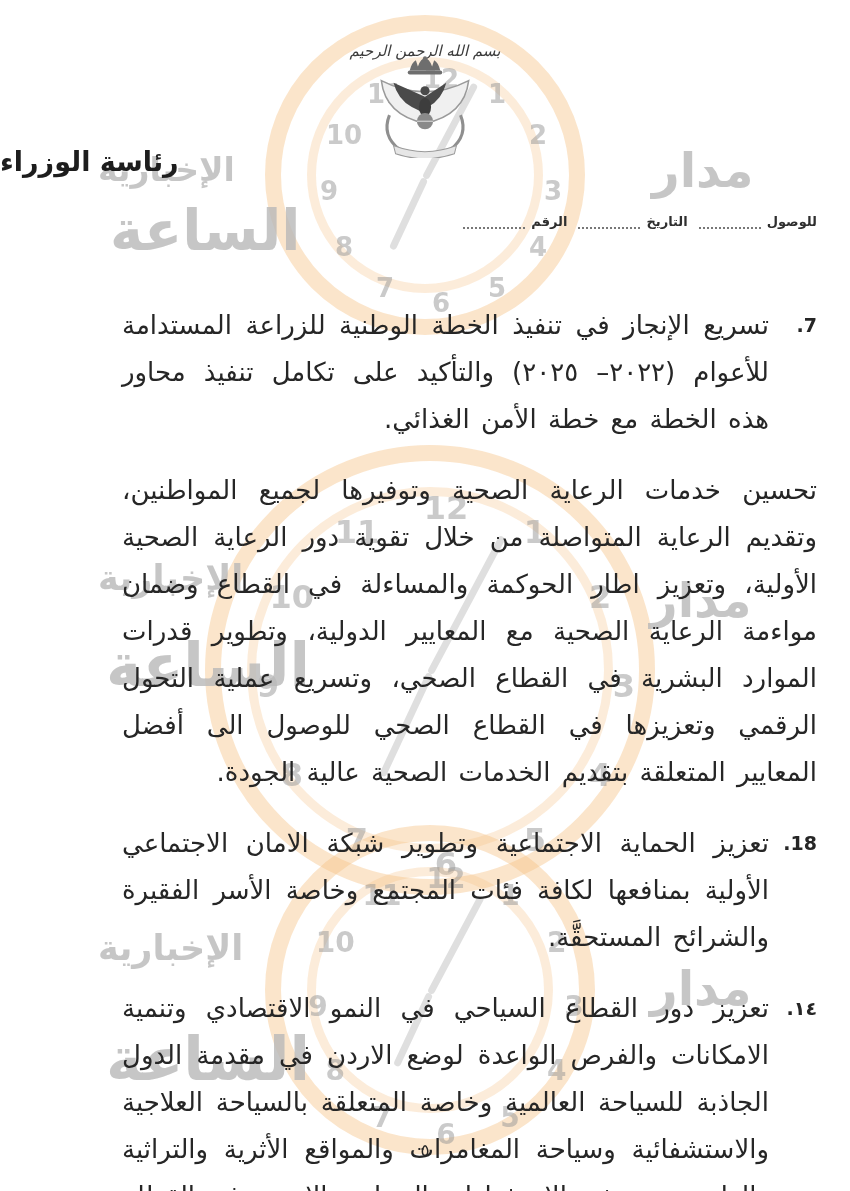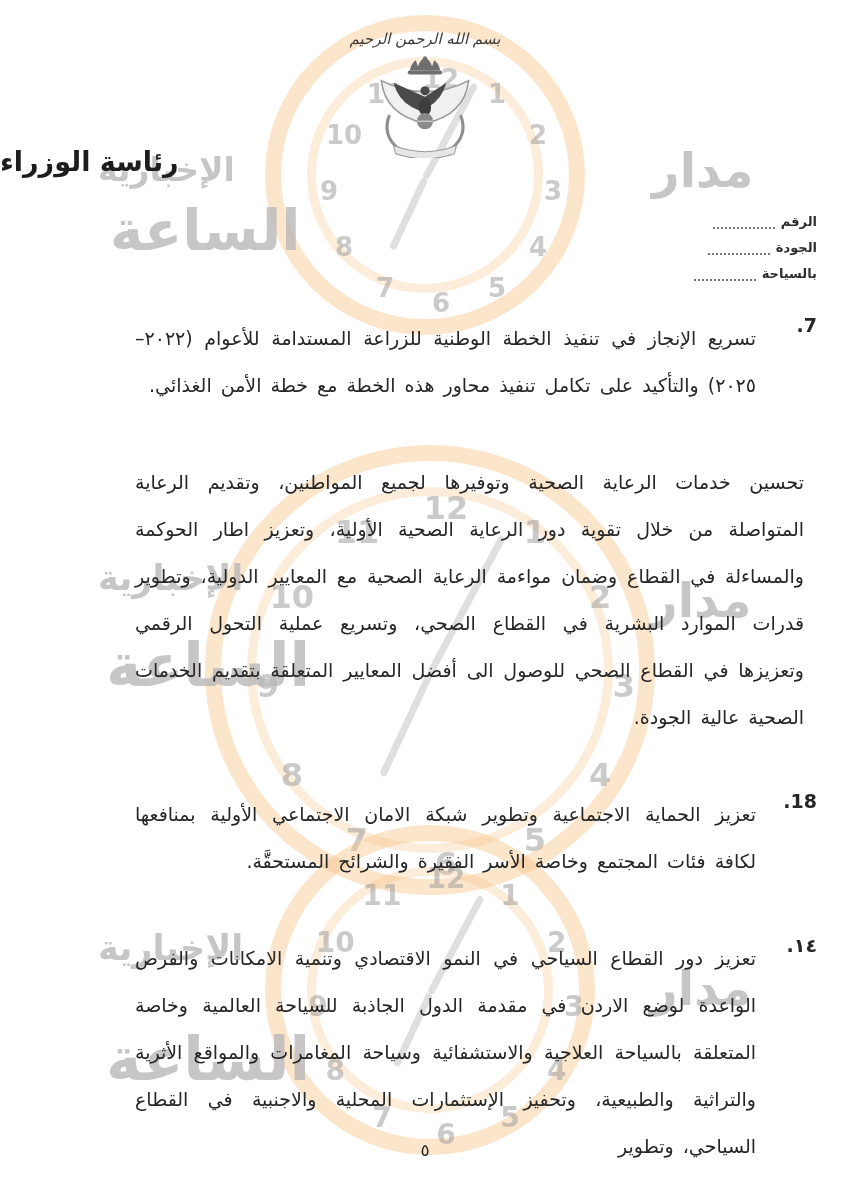--- a/index.html
+++ b/index.html
@@ -36,52 +36,52 @@
   .hand.h { width: 27%; transform: rotate(115deg); }
   .hand.m { width: 37%; transform: rotate(-62deg); }
   .wm-word {
     position: absolute; color: #b9b9b9; font-weight: 700;
     opacity: 0.8; white-space: nowrap; direction: rtl;
   }
 
   
   .content { position: absolute; inset: 0; z-index: 2; }
   .bismillah {
-    position: absolute; top: 30px; left: 0; right: 0;
+    position: absolute; top: 42px; left: 0; right: 0;
     text-align: center; font-size: 15px; color: #3c3c3c;
     direction: rtl; font-style: italic;
   }
   .emblem {
     position: absolute; top: 56px; left: 50%; transform: translateX(-50%);
   }
   .authority {
     position: absolute; top: 146px; left: 0; right: 0;
     text-align: left; font-size: 27px; font-weight: 700;
     color: #1d1d1d; direction: rtl; letter-spacing: -1px;
   }
   .ref-fields {
     position: absolute; top: 214px; right: 33px;
-    display: flex; flex-direction: column; gap: 11px;
+    display: flex; flex-direction: row; gap: 11px;
   }
   .ref-row { display: flex; direction: rtl; align-items: flex-end; gap: 6px; }
   .ref-label { font-size: 13px; color: #2f2f2f; font-weight: 700; }
   .ref-dots { width: 62px; border-bottom: 2px dotted #777; height: 12px; }
 
   
   .body-text {
     position: absolute; top: 302px; right: 33px; left: 122px;
     direction: rtl;
   }
   .item { display: flex; gap: 10px; margin-bottom: 24px; }
   .item-num {
     flex: none; width: 38px; font-size: 19px; color: #262626;
     line-height: 47px; font-weight: 700;
   }
   .item-txt {
-    flex: 1; margin: 13px; font-size: 19px; color: #262626;
+    flex: 1; margin: 0; font-size: 26px; color: #262626;
     line-height: 47px; text-align: justify; word-spacing: 3px;
   }
   .page-num {
     position: absolute; top: 1140px; left: 0; right: 0;
     text-align: center; font-size: 17px; color: #262626;
   }
 </style>
 </head>
 <body>
 
@@ -175,25 +175,25 @@
     </div>
 
     <div class="authority">رئاسة الوزراء</div>
 
     <div class="ref-fields">
       <div class="ref-row">
         <span class="ref-label">الرقم</span>
         <span class="ref-dots"></span>
       </div>
       <div class="ref-row">
-        <span class="ref-label">الجودة</span>
+        <span class="ref-label">التاريخ</span>
         <span class="ref-dots"></span>
       </div>
       <div class="ref-row">
-        <span class="ref-label">بالسياحة</span>
+        <span class="ref-label">للوصول</span>
         <span class="ref-dots"></span>
       </div>
     </div>
 
     <div class="body-text">
 
       <div class="item">
         <span class="item-num">7.</span>
         <p class="item-txt">تسريع الإنجاز في تنفيذ الخطة الوطنية للزراعة المستدامة للأعوام (٢٠٢٢– ٢٠٢٥) والتأكيد على تكامل تنفيذ محاور هذه الخطة مع خطة الأمن الغذائي.</p>
       </div>

